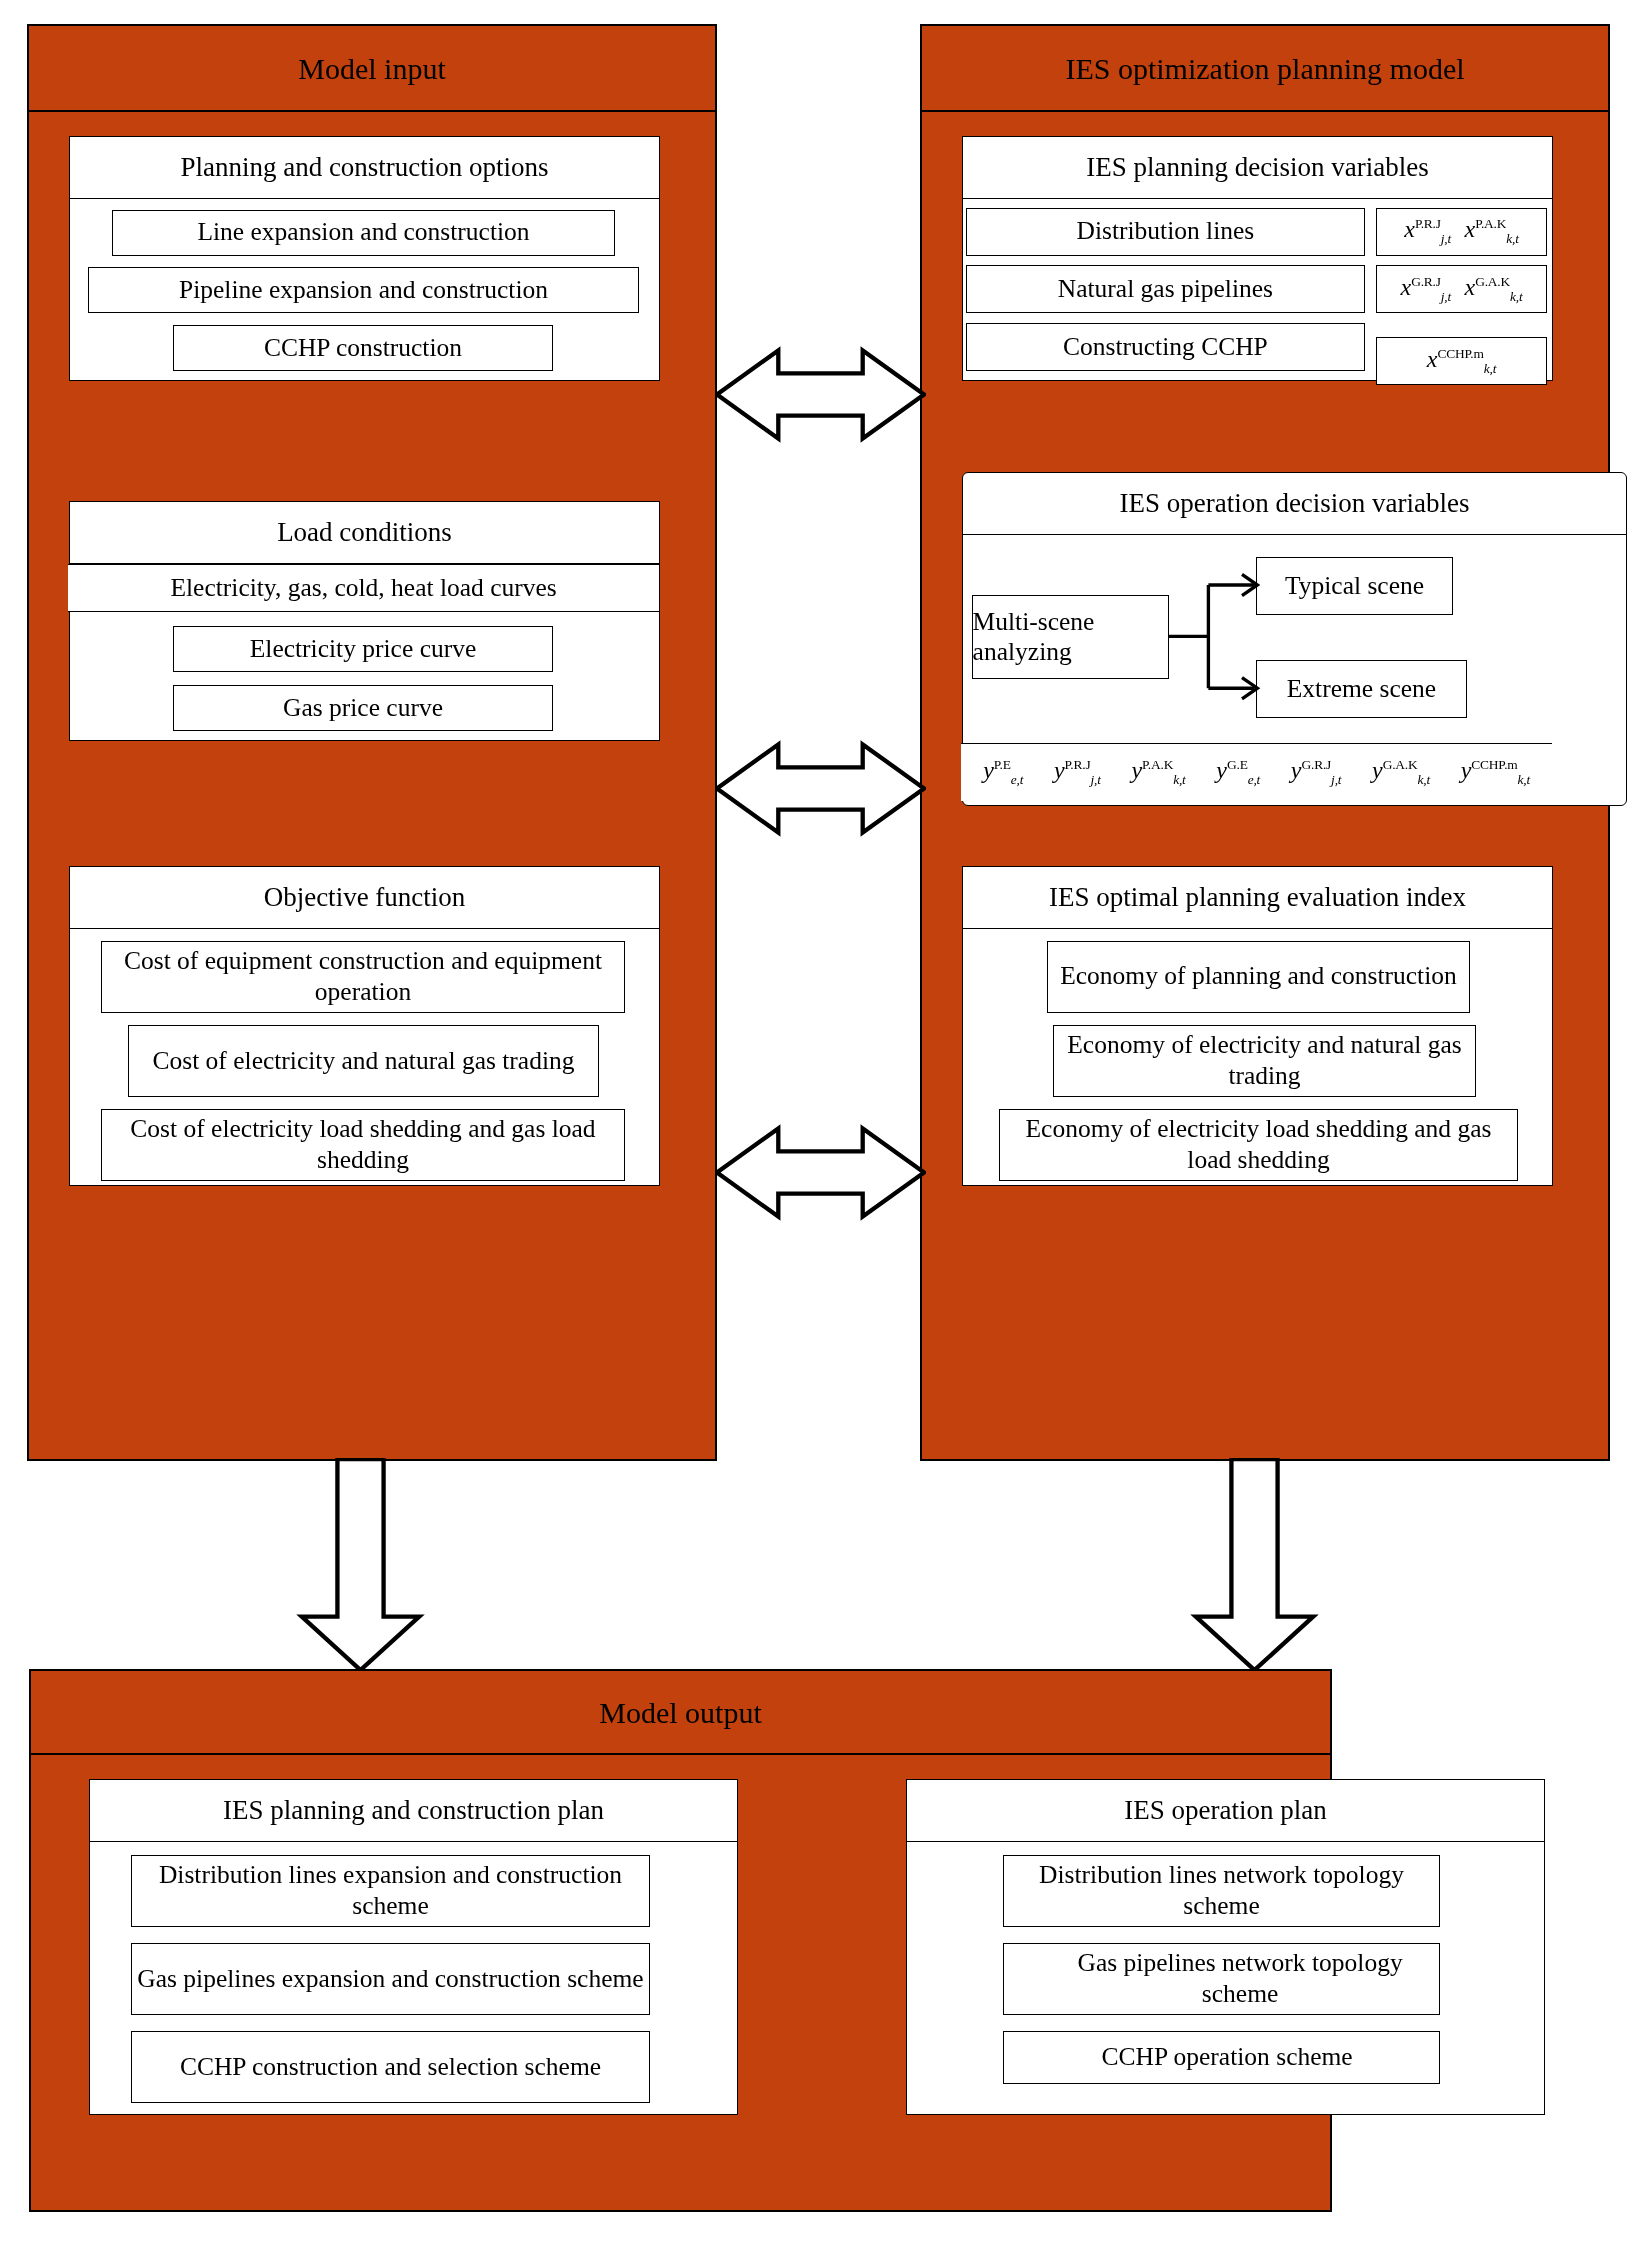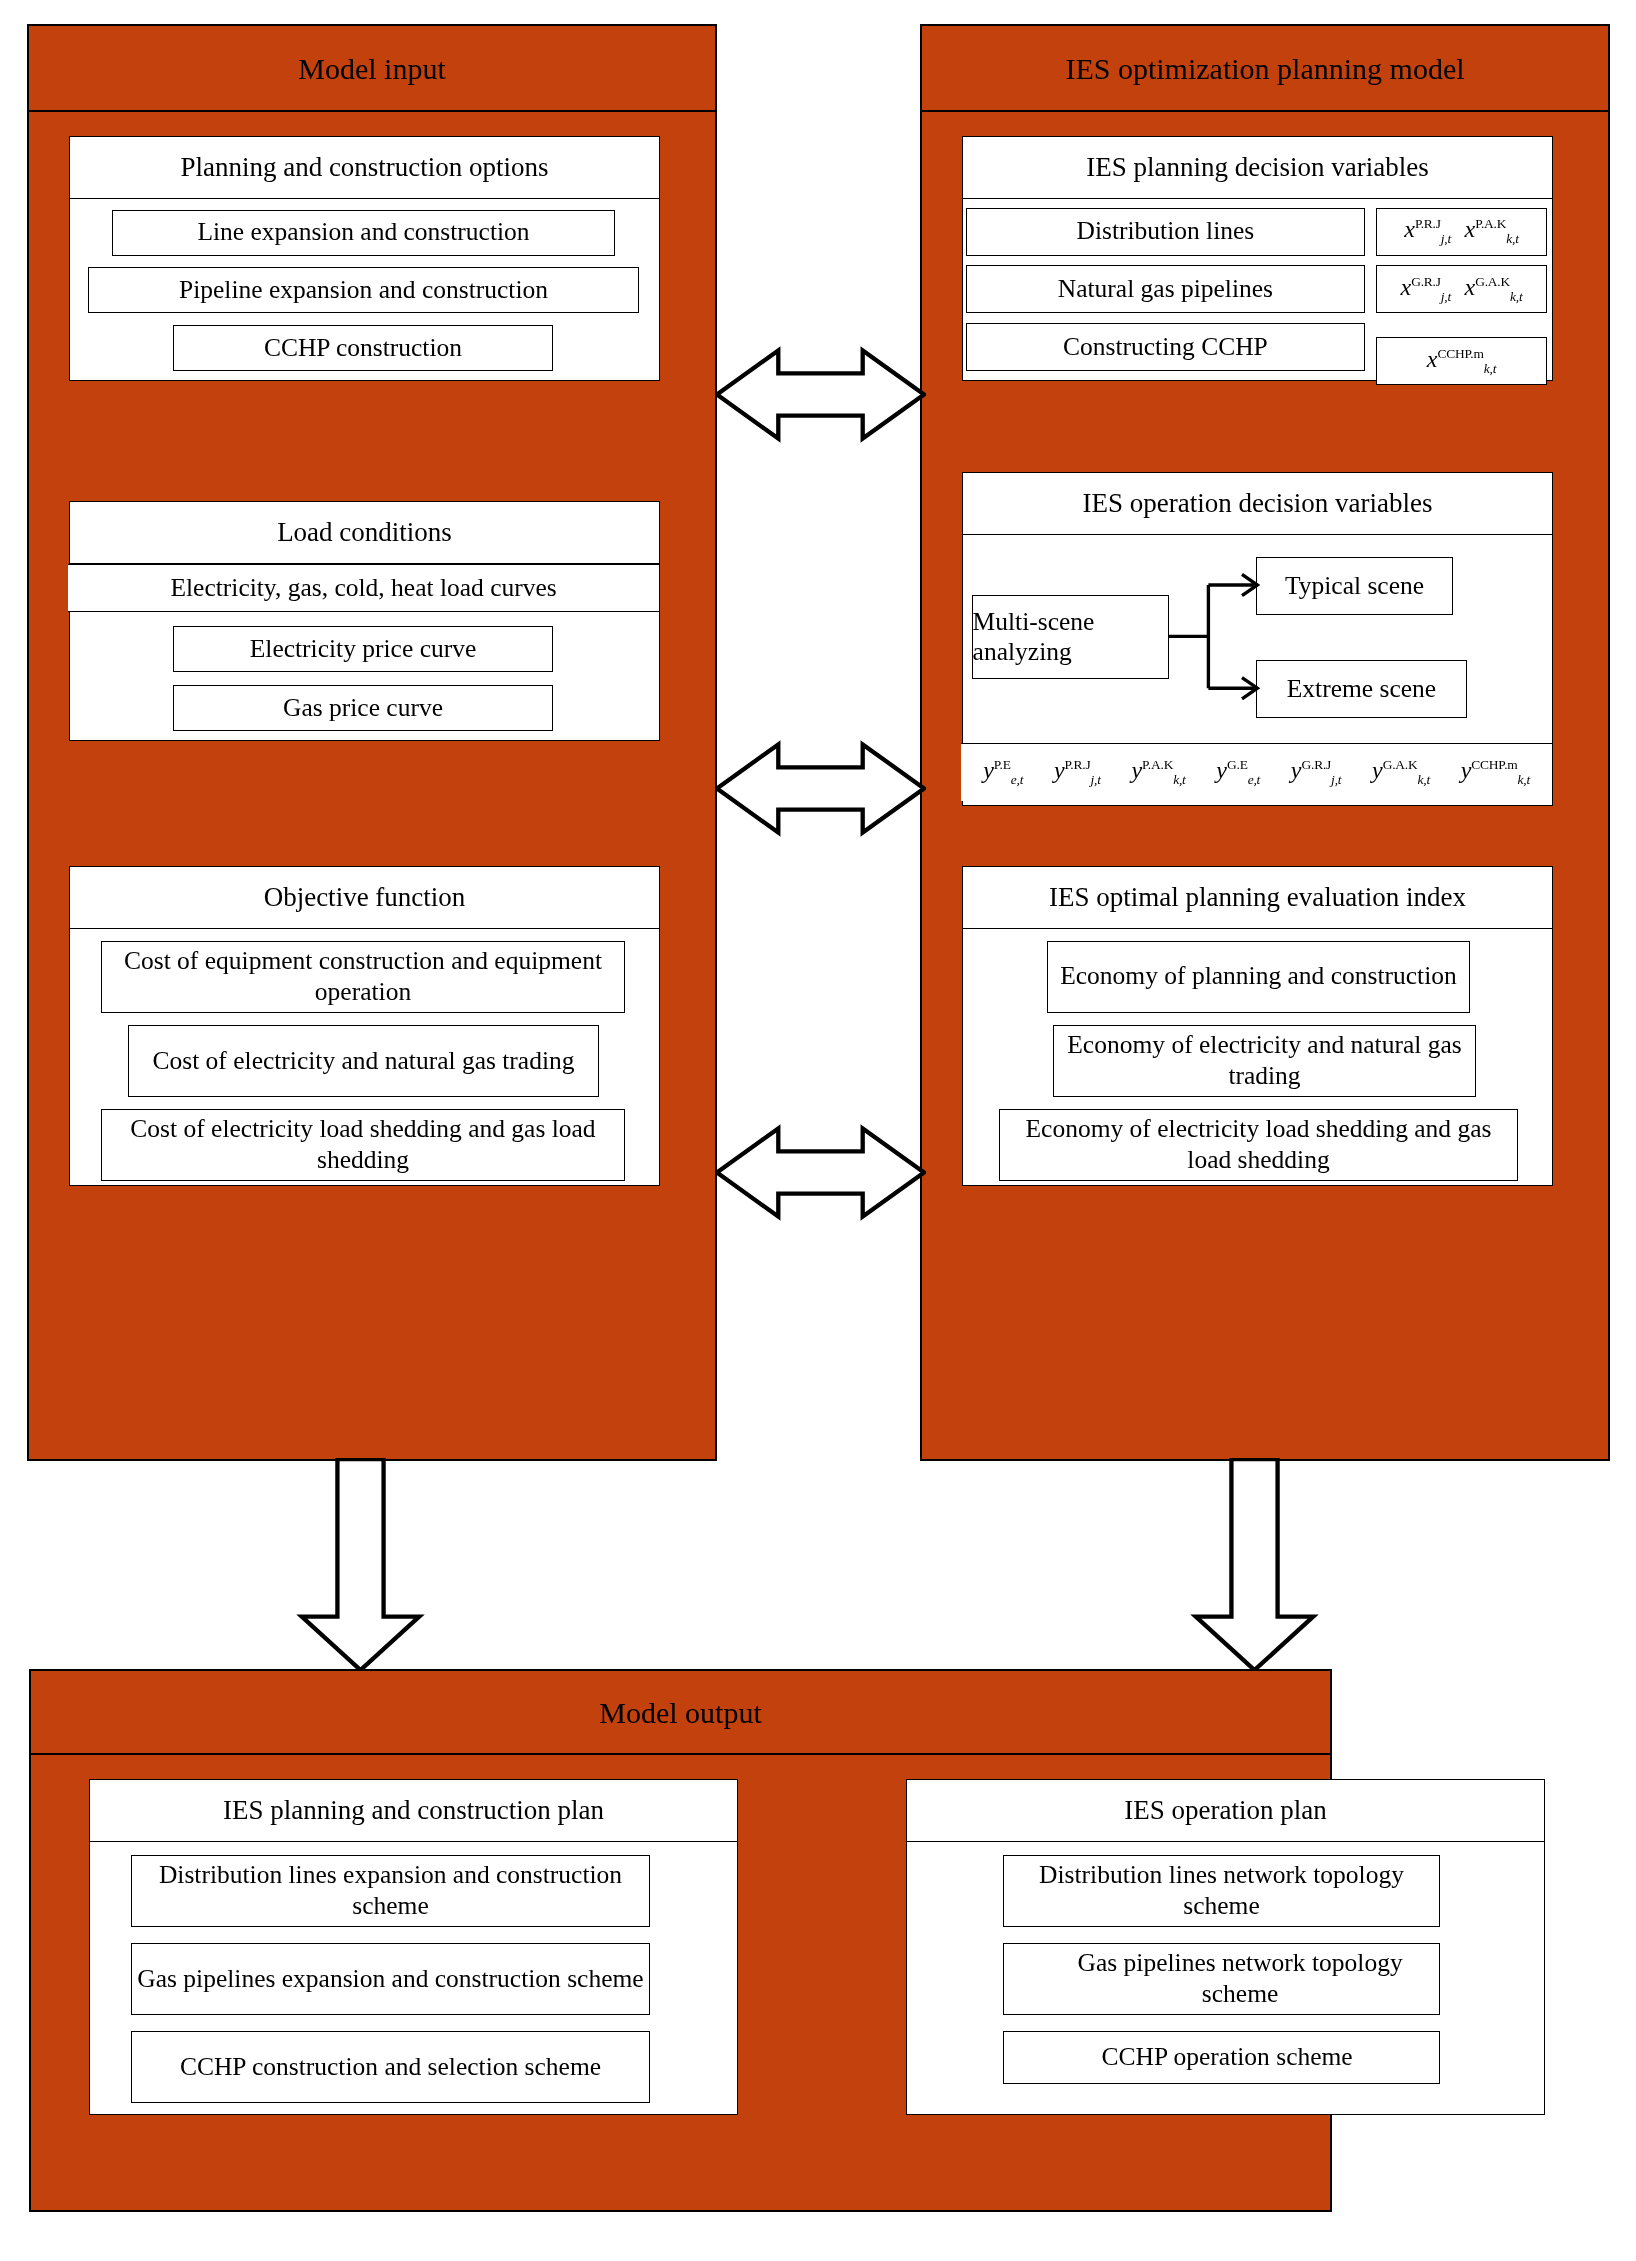--- a/index.html
+++ b/index.html
@@ -197,21 +197,21 @@
             <span class="var">x<sup>G.A.K</sup><sub>k,t</sub></span>
           </div>
 
           <div class="item" style="left:2.9px; top:124px; width:399px; height:48px;">Constructing CCHP</div>
           <div class="mathbox" style="left:413px; top:138px; width:171px; height:48px;">
             <span class="var">x<sup>CCHP.m</sup><sub>k,t</sub></span>
           </div>
         </div>
       </div>
 
-      <div class="group" style="left:40px; top:360px; width:591px; height:334px;">
+      <div class="group" style="left:40px; top:360px; width:665px; height:334px;border-radius:6px;">
         <div class="group-title" style="height:62px;">IES operation decision variables</div>
         <div class="group-body" style="height:268px;">
 
           <div class="scenebox" style="left:8.6px; top:60px; width:197px; height:84px;">Multi-scene analyzing</div>
 
           <div class="scenebox" style="left:293px; top:21.6px; width:197px; height:58px;">Typical scene</div>
           <div class="scenebox" style="left:293px; top:125px; width:211px; height:58px;">Extreme scene</div>
 
           <svg class="arrow-svg" viewBox="0 0 620 400" width="298" height="192" style="left:202px; top:2.4px;">
 

